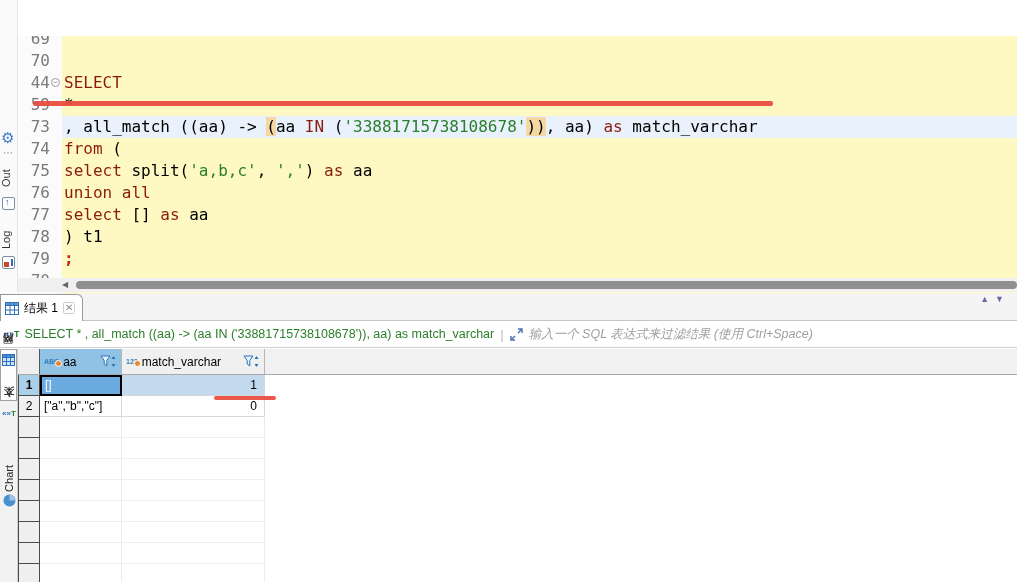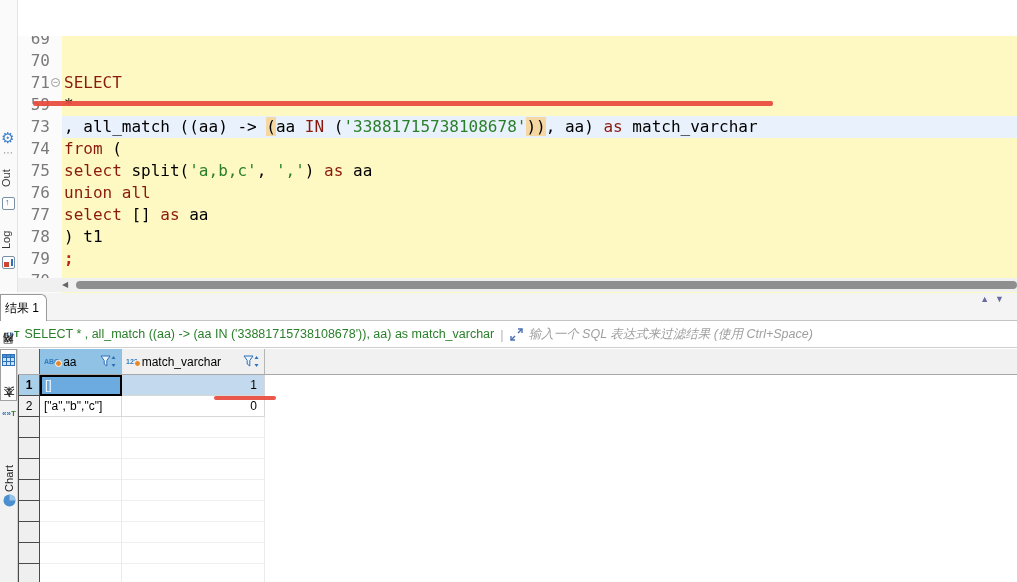--- a/index.html
+++ b/index.html
@@ -63,21 +63,21 @@
     position:absolute; left:58px; right:0; top:3px; height:8px;
     background:#8f8f8f; border-radius:4px;
   }
 
   
   .results-region { position:absolute; left:0; top:293px; width:1017px; height:289px; background:#fff; }
   .tabbar { position:relative; height:28px; background:#f4f4f4; border-bottom:1px solid #c4c4c4; }
   .result-tab {
     position:absolute; left:0; top:1px; height:27px; display:inline-flex; align-items:center;
     gap:5px; padding:0 7px 0 4px; background:#fff;
-    border:1px solid #9a9a9a; border-bottom:none; border-radius:0 6px 0 0;flex-direction:column;
+    border:1px solid #9a9a9a; border-bottom:none; border-radius:0 6px 0 0;
   }
   .result-tab .tab-label { font-size:12px; }
   .tab-close { font-size:10px; color:#8a8a8a; border:1px solid #cfcfcf; border-radius:2px; padding:0 1px; line-height:10px; }
   .panel-arrows { position:absolute; right:7px; top:1px; font-size:9px; color:#6a6aa0; letter-spacing:6px; }
 
   .filterbar {
     position:relative; height:27px; background:#fff; border-bottom:1px solid #cfcfcf;
     display:flex; align-items:center; padding-left:4px; white-space:nowrap; overflow:hidden;
   }
   .sql-text-icon { font-size:9px; font-weight:bold; color:#2d6fb8; }
@@ -160,21 +160,21 @@
       <div class="mini-frame log-frame">
           <span class="red-dot"></span>
           <span class="blue-line"></span>
         </div>
     </div>
 
     <div class="code-area">
       <div class="code-lines">
           <div class="line"><span class="ln">69</span><span class="fold"></span><span class="content"></span></div>
           <div class="line"><span class="ln">70</span><span class="fold"></span><span class="content"></span></div>
-          <div class="line"><span class="ln">71</span><span class="fold"><span class="foldc">−</span></span><span class="content"><span class="seg-kw">SELECT</span></span></div>
+          <div class="line"><span class="ln">44</span><span class="fold"><span class="foldc">−</span></span><span class="content"><span class="seg-kw">SELECT</span></span></div>
           <div class="line"><span class="ln">59</span><span class="fold"></span><span class="content"><span class="seg-plain">*</span></span></div>
           <div class="line current"><span class="ln">73</span><span class="fold"></span><span class="content"><span class="seg-plain">, all_match ((aa) -&gt; </span><span class="seg-bracket">(</span><span class="seg-plain">aa </span><span class="seg-kw">IN</span><span class="seg-plain"> (</span><span class="seg-str">'33881715738108678'</span><span class="seg-bracket">))</span><span class="seg-plain">, aa) </span><span class="seg-kw">as</span><span class="seg-plain"> match_varchar</span></span></div>
           <div class="line"><span class="ln">74</span><span class="fold"></span><span class="content"><span class="seg-kw">from</span><span class="seg-plain"> (</span></span></div>
           <div class="line"><span class="ln">75</span><span class="fold"></span><span class="content"><span class="seg-kw">select</span><span class="seg-plain"> split(</span><span class="seg-str">'a,b,c'</span><span class="seg-plain">, </span><span class="seg-str">','</span><span class="seg-plain">) </span><span class="seg-kw">as</span><span class="seg-plain"> aa</span></span></div>
           <div class="line"><span class="ln">76</span><span class="fold"></span><span class="content"><span class="seg-kw">union all</span></span></div>
           <div class="line"><span class="ln">77</span><span class="fold"></span><span class="content"><span class="seg-kw">select</span><span class="seg-plain"> [] </span><span class="seg-kw">as</span><span class="seg-plain"> aa</span></span></div>
           <div class="line"><span class="ln">78</span><span class="fold"></span><span class="content"><span class="seg-plain">) t1</span></span></div>
           <div class="line"><span class="ln">79</span><span class="fold"></span><span class="content"><span class="seg-semi">;</span></span></div>
           <div class="line"><span class="ln">70</span><span class="fold"></span><span class="content"></span></div>
           <div class="line"><span class="ln">81</span><span class="fold"></span><span class="content"></span></div>

